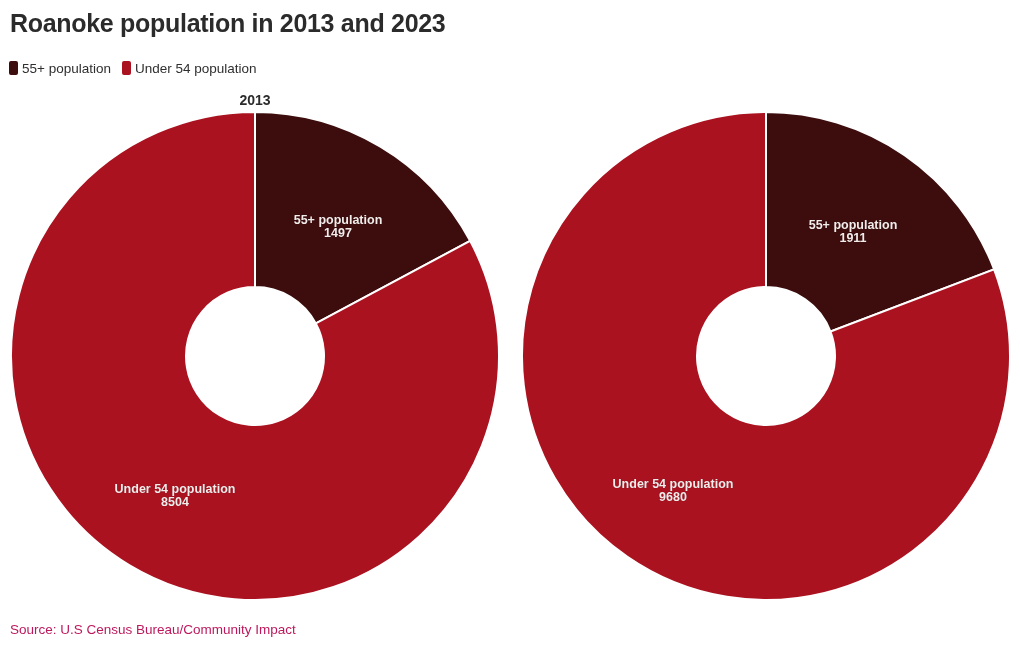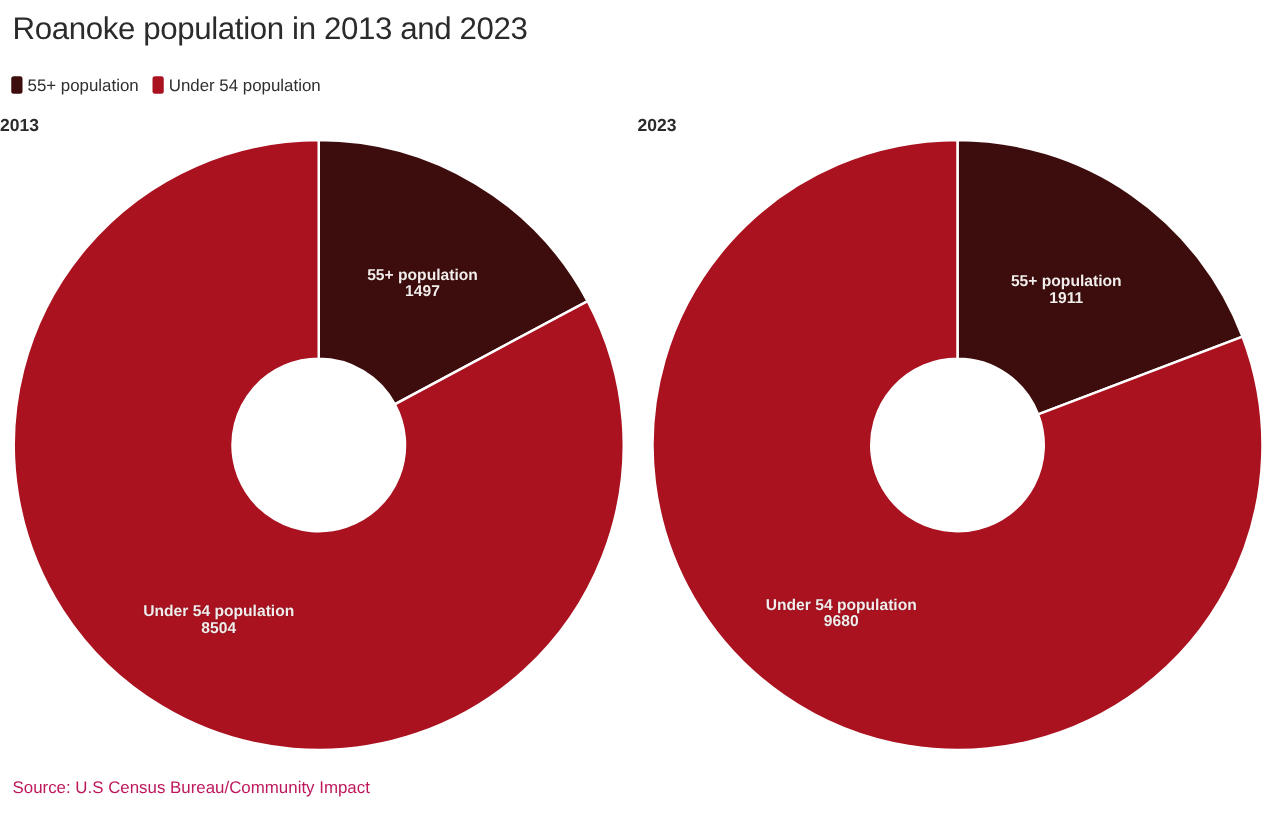--- a/index.html
+++ b/index.html
@@ -15,21 +15,21 @@
     font-family: "Liberation Sans", sans-serif;
     color: #222222;
     -webkit-font-smoothing: antialiased;
   }
 
   #chart-title {
     position: absolute;
     left: 10px;
     top: 9px;
     font-size: 25px;
-    font-weight: normal;
+    font-weight: bold;
     letter-spacing: -0.3px;
     color: #2b2b2b;
     white-space: nowrap;
   }
 
   #legend {
     position: absolute;
     left: 9px;
     top: 59px;
     display: flex;
@@ -68,20 +68,21 @@
     width: 510px;
     height: 650px;
   }
   #donut-wrap-0 { left: 0px; }
   #donut-wrap-1 { left: 510px; }
 
   .donut-period-title {
     position: absolute;
     top: 92px;
     width: 100%;
+    text-align: center;
     font-size: 14px;
     font-weight: bold;
     color: #2b2b2b;
   }
 
   .donut-svg {
     position: absolute;
     left: 0;
     top: 0;
   }
@@ -135,19 +136,18 @@
       </svg>
       <div class="donut-period-title">2013</div>
       <div class="slice-label" style="left: 338px; top: 227px;"><span class="slice-name">55+ population</span><span class="slice-value">1497</span></div>
       <div class="slice-label" style="left: 175px; top: 496px;"><span class="slice-name">Under 54 population</span><span class="slice-value">8504</span></div>
     </div>
     <div class="donut-wrap" id="donut-wrap-1">
       <svg class="donut-svg" width="510" height="650">
         <path d="M256 112A244 244 0 0 1 484.0955797930743 269.34893838583815L320.5024385480415 331.49621618288046A69 69 0 0 0 256 287Z" fill="#3d0d0d" stroke="#ffffff" stroke-width="2"></path>
         <path d="M484.0955797930743 269.34893838583815A244 244 0 1 1 255.99999999999994 112L256 287A69 69 0 1 0 320.5024385480415 331.49621618288046Z" fill="#aa1220" stroke="#ffffff" stroke-width="2"></path>
       </svg>
-      <div class="donut-period-title">2023</div>
       <div class="slice-label" style="left: 343px; top: 232px;"><span class="slice-name">55+ population</span><span class="slice-value">1911</span></div>
       <div class="slice-label" style="left: 163px; top: 491px;"><span class="slice-name">Under 54 population</span><span class="slice-value">9680</span></div>
     </div>
   </div>
 
 <div id="source-note">Source: U.S Census Bureau/Community Impact</div>
 
 </body></html>

